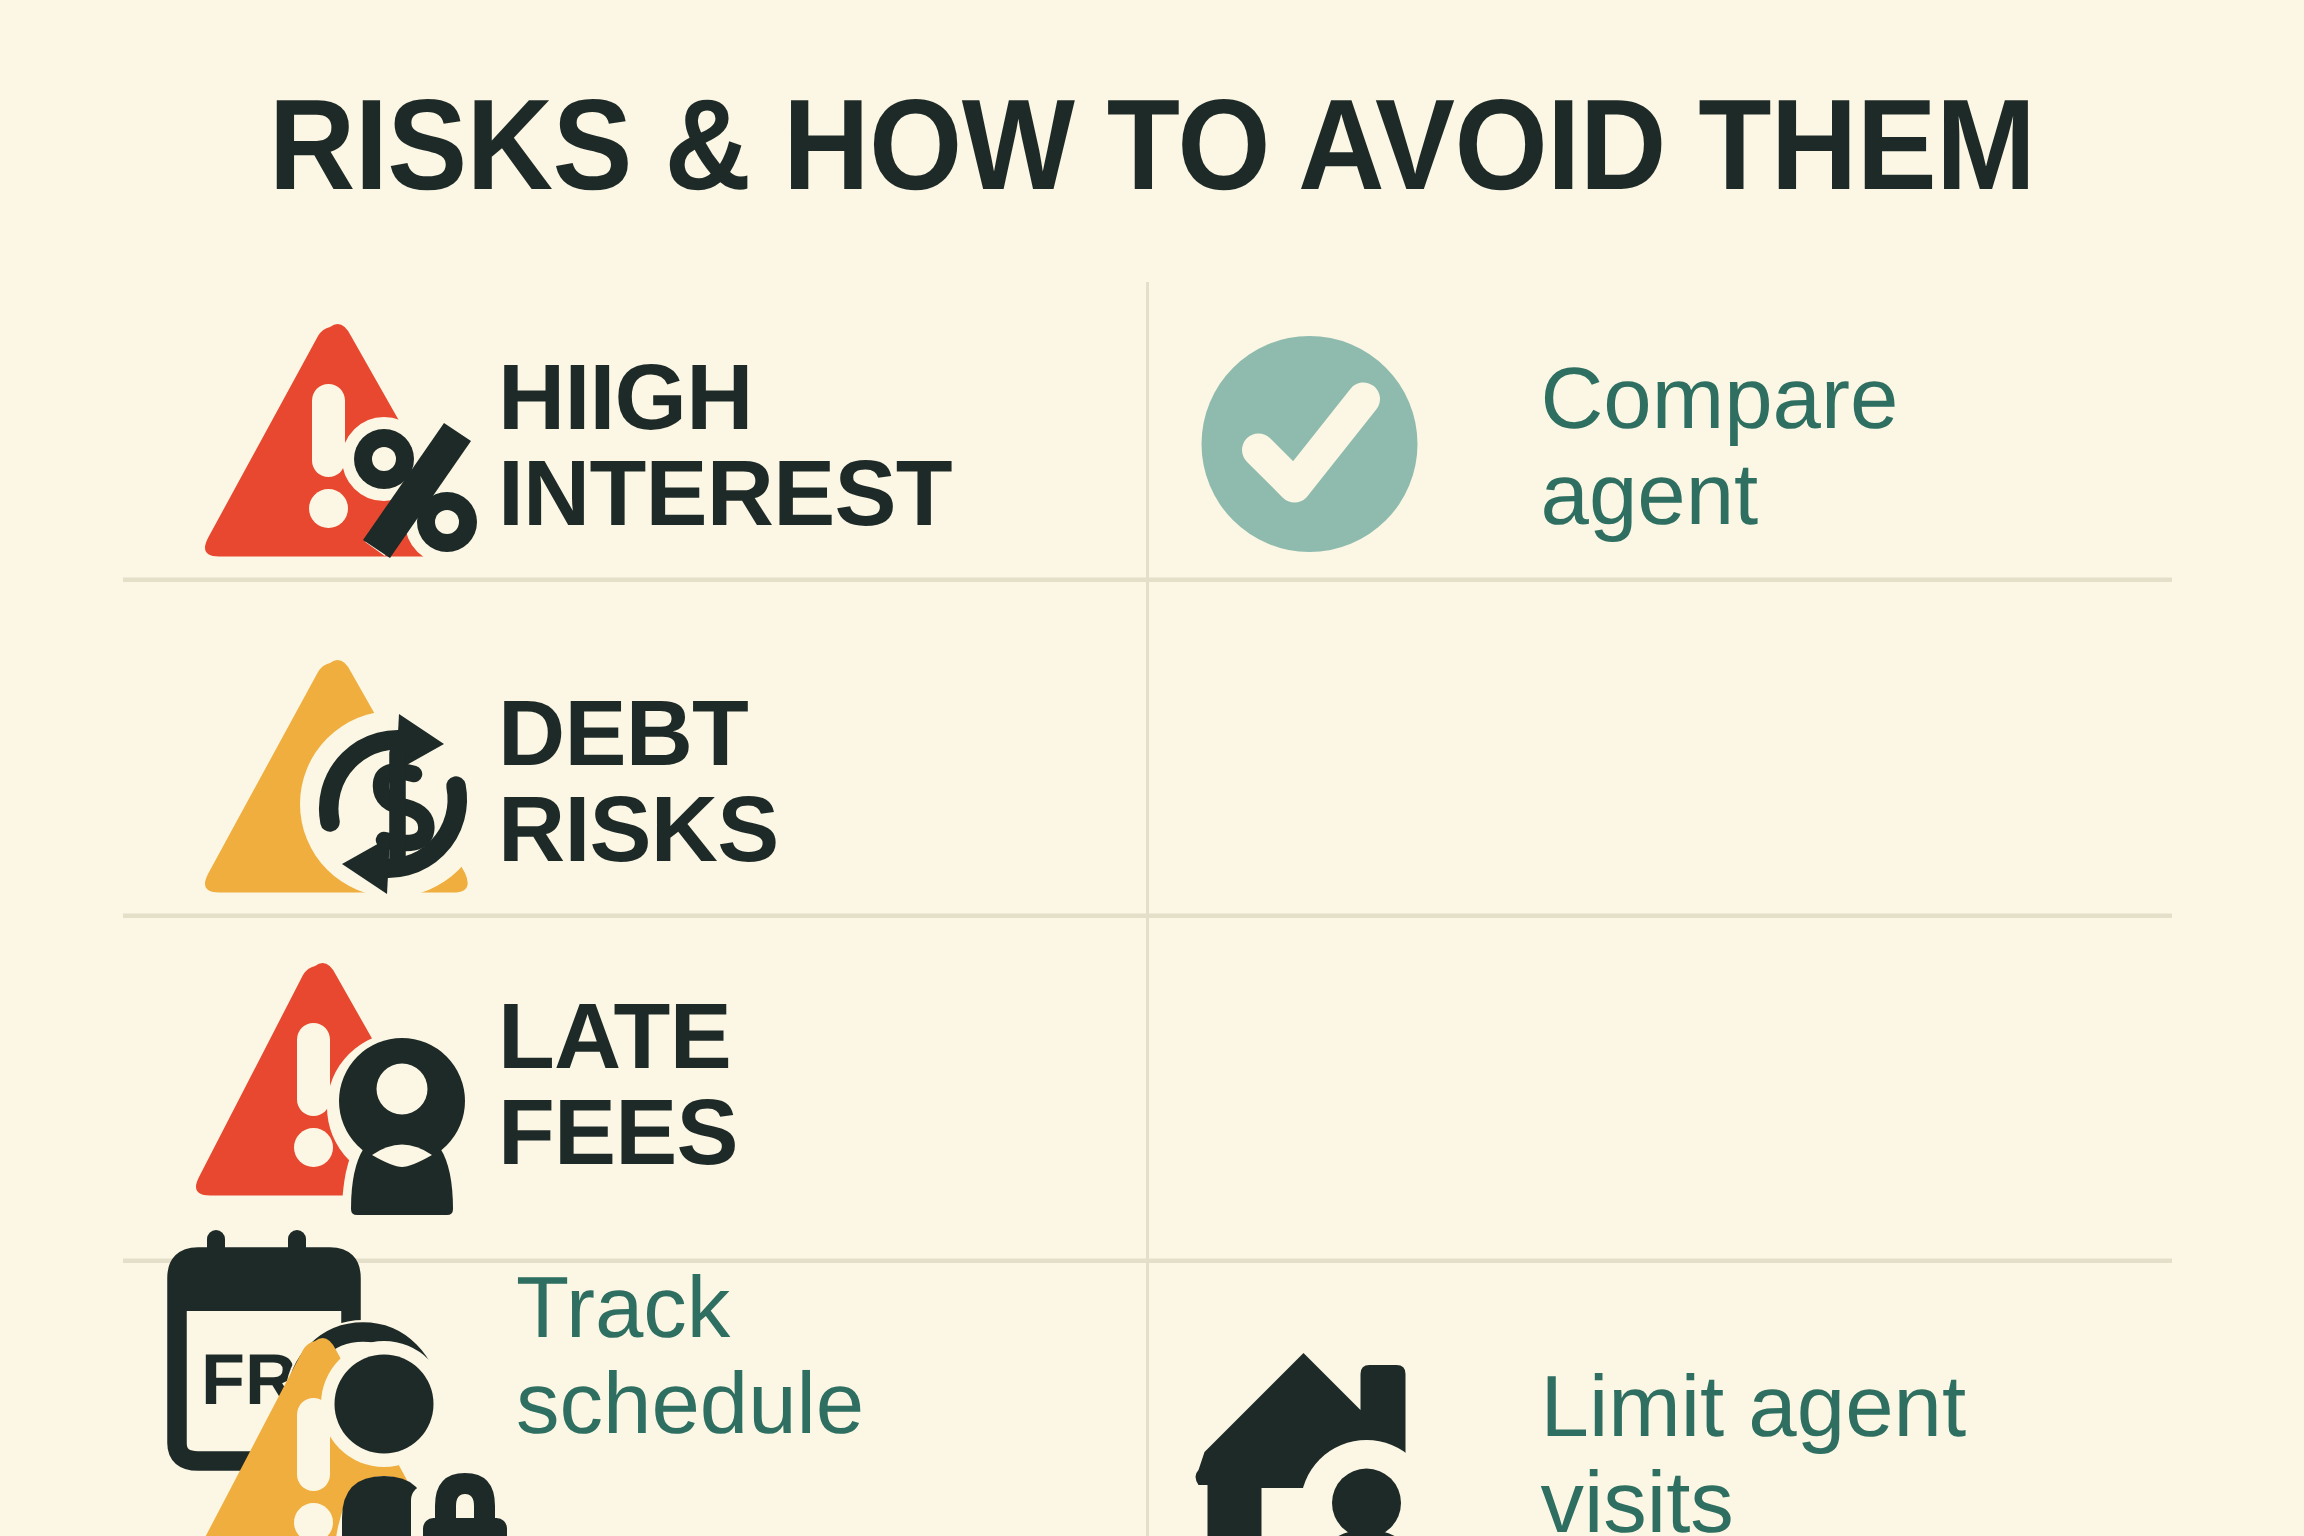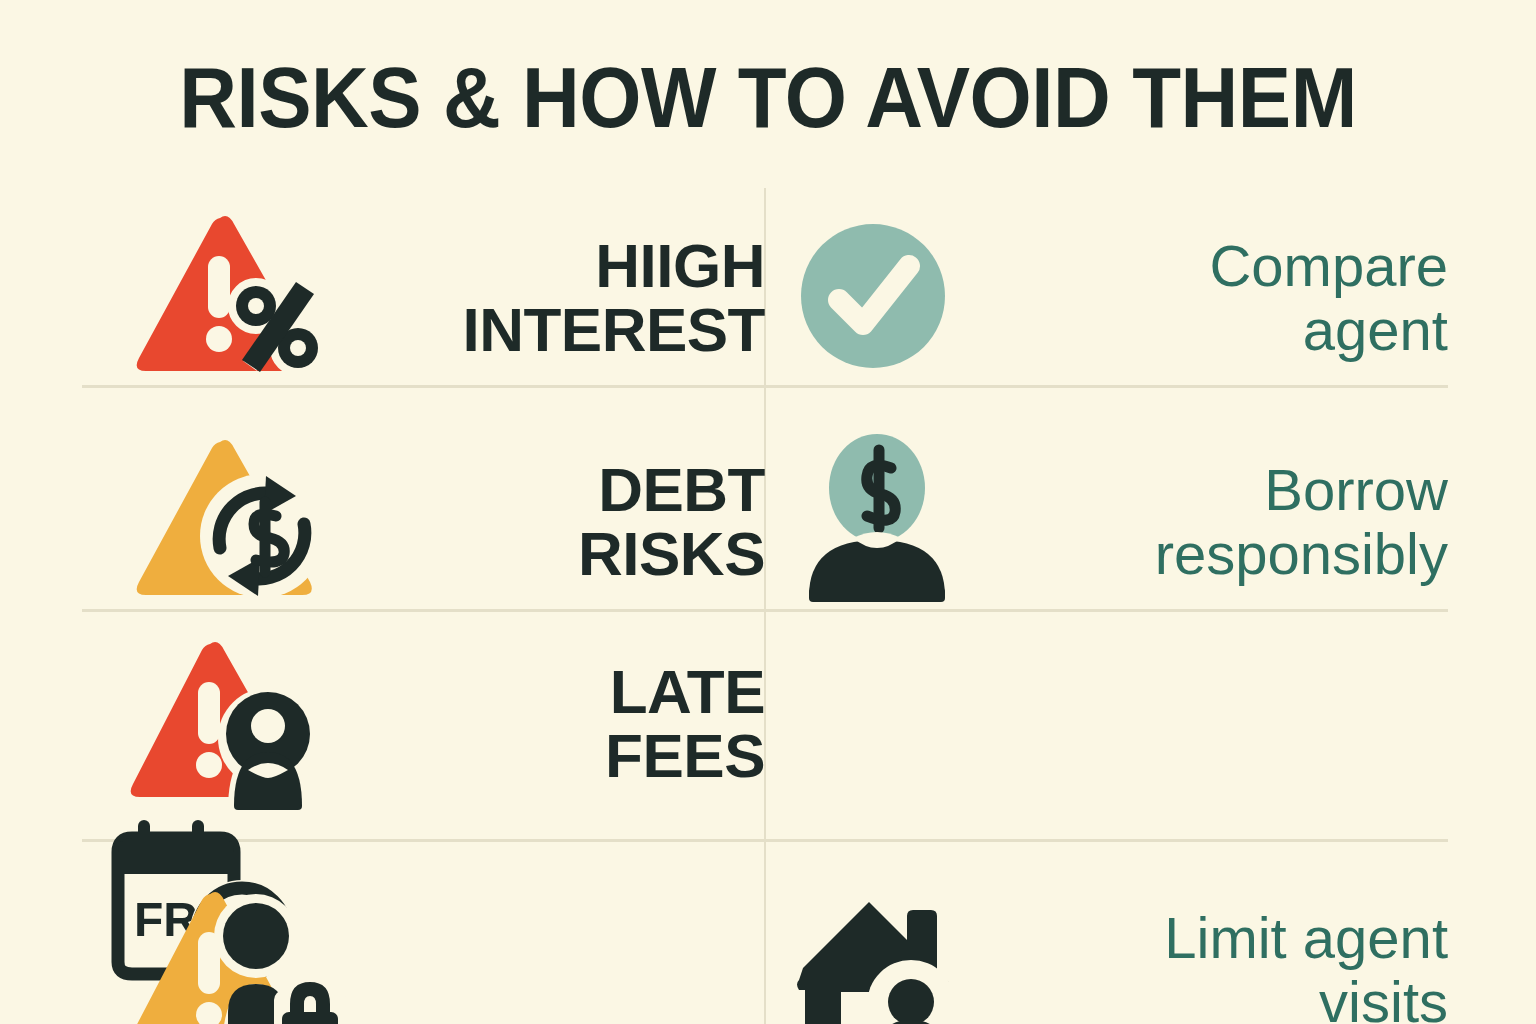--- a/index.html
+++ b/index.html
@@ -36,21 +36,20 @@
     white-space: nowrap;
   }
 
   
   .grid {
     position: absolute;
     left: 82px;
     top: 186px;
     width: 1366px;
     height: 838px;
-    text-align: right;
   }
   .vline {
     position: absolute;
     left: 682px;
     top: 2px;
     width: 2px;
     height: 836px;
     background: #E4DFC8;
   }
   .row {
@@ -76,21 +75,21 @@
   .h2 { top: 653px; }
 
   .cell {
     width: 683px;
     height: 224px;
     display: flex;
     align-items: center;
     box-sizing: border-box;
   }
   .cell.left  { padding-left: 42px; }
-  .cell.right { padding-left: 32px; }
+  .cell.right { padding-left: 32px; gap: 30px; }
 
   .iconbox {
     width: 200px;
     height: 180px;
     flex: 0 0 200px;
     position: relative;
   }
   .iconbox.rt {
     width: 190px;
     flex: 0 0 190px;
@@ -194,38 +193,20 @@
               <line x1="141" y1="70" x2="141" y2="140"></line>
             </g>
           </svg>
         </div>
         <div class="label risk">
           <span class="ln">DEBT</span>
           <span class="ln">RISKS</span>
         </div>
       </div>
 
-      <div class="cell right">
-        <div class="iconbox rt">
-          <svg width="190" height="180" viewBox="0 0 190 180">
-            <ellipse cx="80" cy="56" rx="48" ry="54" fill="#8FBBAE"></ellipse>
-            <g fill="none" stroke="#1E2A28" stroke-width="11" stroke-linecap="round">
-              <path d="M94 36 Q72 28 70 44 Q68 58 84 62 Q100 66 98 80 Q96 94 70 84"></path>
-              <line x1="82" y1="18" x2="82" y2="96"></line>
-            </g>
-            <path d="M12 164 Q12 108 80 108 Q148 108 148 164 Z" fill="#1E2A28"></path>
-            <rect x="12" y="156" width="136" height="14" rx="4" fill="#1E2A28"></rect>
-            <path d="M56 106 Q80 126 104 106 Q92 100 80 100 Q68 100 56 106 Z" fill="#FBF7E4"></path>
-          </svg>
-        </div>
-        <div class="label tip">
-          <span class="ln">Borrow</span>
-          <span class="ln">responsibly</span>
-        </div>
-      </div>
     </div>
 
     <div class="row row2">
 
       <div class="cell left">
         <div class="iconbox">
           <svg width="200" height="180" viewBox="0 0 200 180">
             <path d="M86 10 Q94 4 100 16 L176 150 Q182 163 168 163 L16 163 Q2 163 9 150 L78 16 Q81 11 86 10 Z" fill="#E8482F"></path>
             <rect x="74" y="48" width="22" height="62" rx="11" fill="#FBF7E4"></rect>
             <circle cx="85" cy="131" r="13" fill="#FBF7E4"></circle>
@@ -250,20 +231,24 @@
               <line x1="30" y1="12" x2="30" y2="32"></line>
               <line x1="84" y1="12" x2="84" y2="32"></line>
             </g>
             <path d="M4 38 Q4 24 18 24 L106 24 Q120 24 120 38 L120 148 Q120 160 106 160 L18 160 Q4 160 4 148 Z" fill="none" stroke="#1E2A28" stroke-width="13"></path>
             <path d="M4 38 Q4 24 18 24 L106 24 Q120 24 120 38 L120 60 L4 60 Z" fill="#1E2A28"></path>
             <text x="20" y="122" font-family="Liberation Sans, sans-serif" font-weight="700" font-size="48" fill="#1E2A28">FRI</text>
             <circle cx="128" cy="118" r="52" fill="#FBF7E4"></circle>
             <circle cx="128" cy="118" r="44" fill="none" stroke="#1E2A28" stroke-width="13"></circle>
             <path d="M108 118 L123 134 L150 104" stroke="#1E2A28" stroke-width="13" fill="none" stroke-linecap="round" stroke-linejoin="round"></path>
           </svg>
+        </div>
+        <div class="label tip">
+          <span class="ln">Track</span>
+          <span class="ln">schedule</span>
         </div>
       </div>
     </div>
 
     <div class="row row3">
 
       <div class="cell left">
         <div class="iconbox">
           <svg width="200" height="180" viewBox="0 0 200 180">
             <path d="M86 14 Q94 8 100 20 L172 152 Q178 165 164 165 L16 165 Q2 165 9 152 L78 20 Q81 15 86 14 Z" fill="#EFAE3E"></path>

